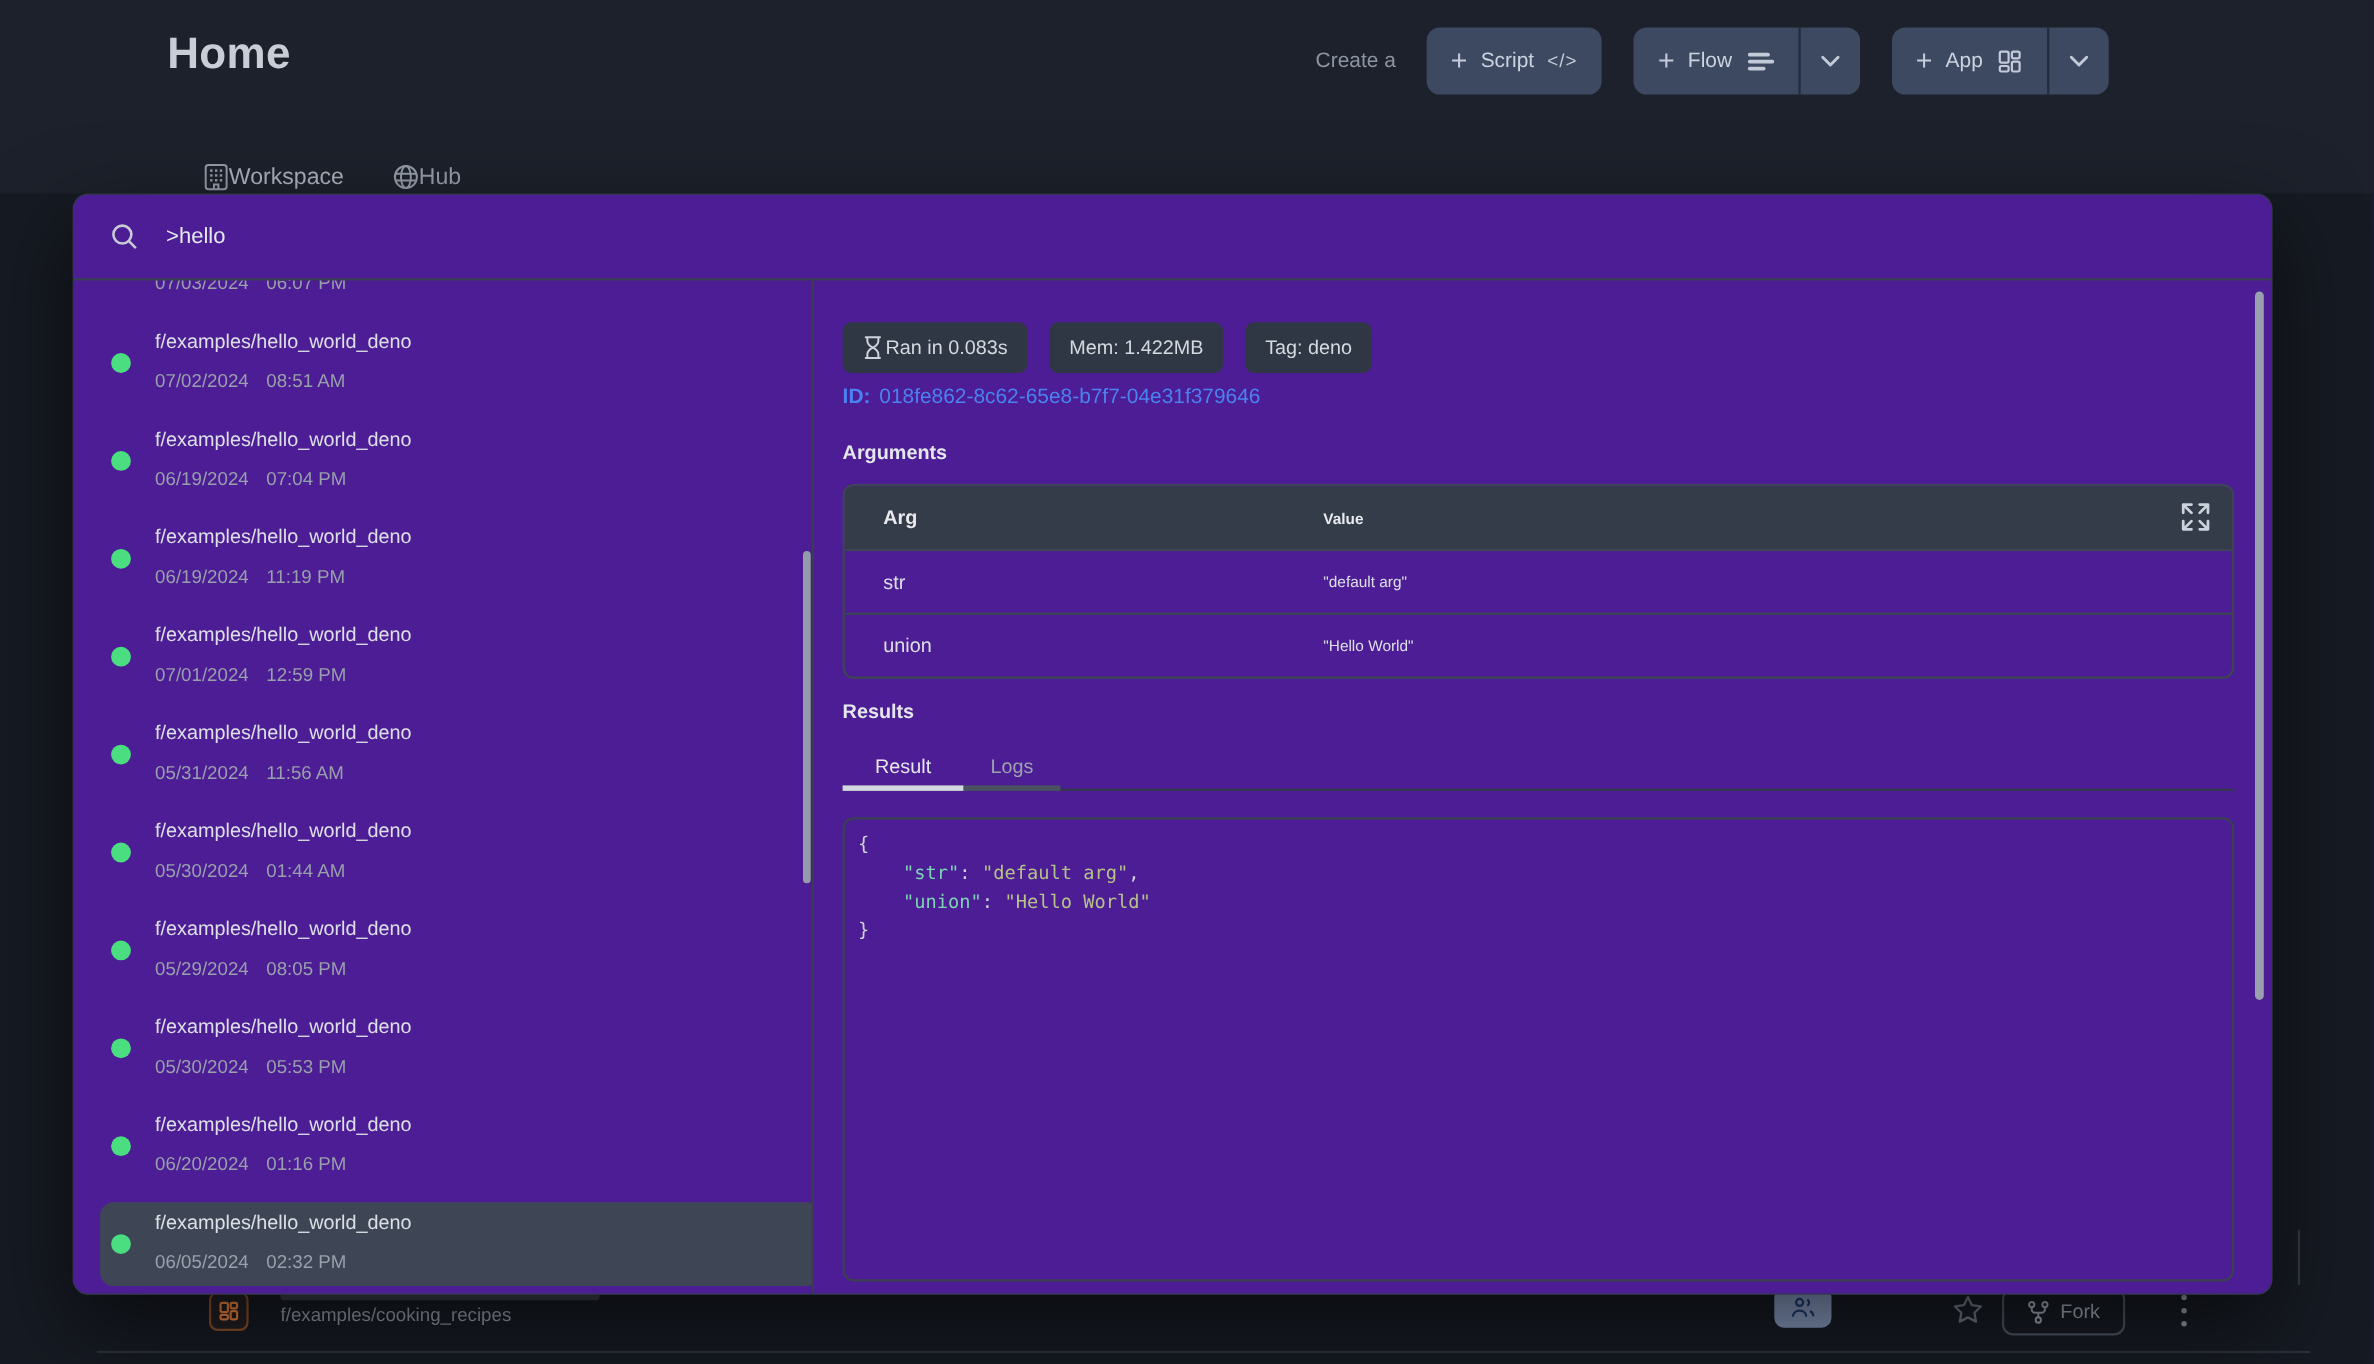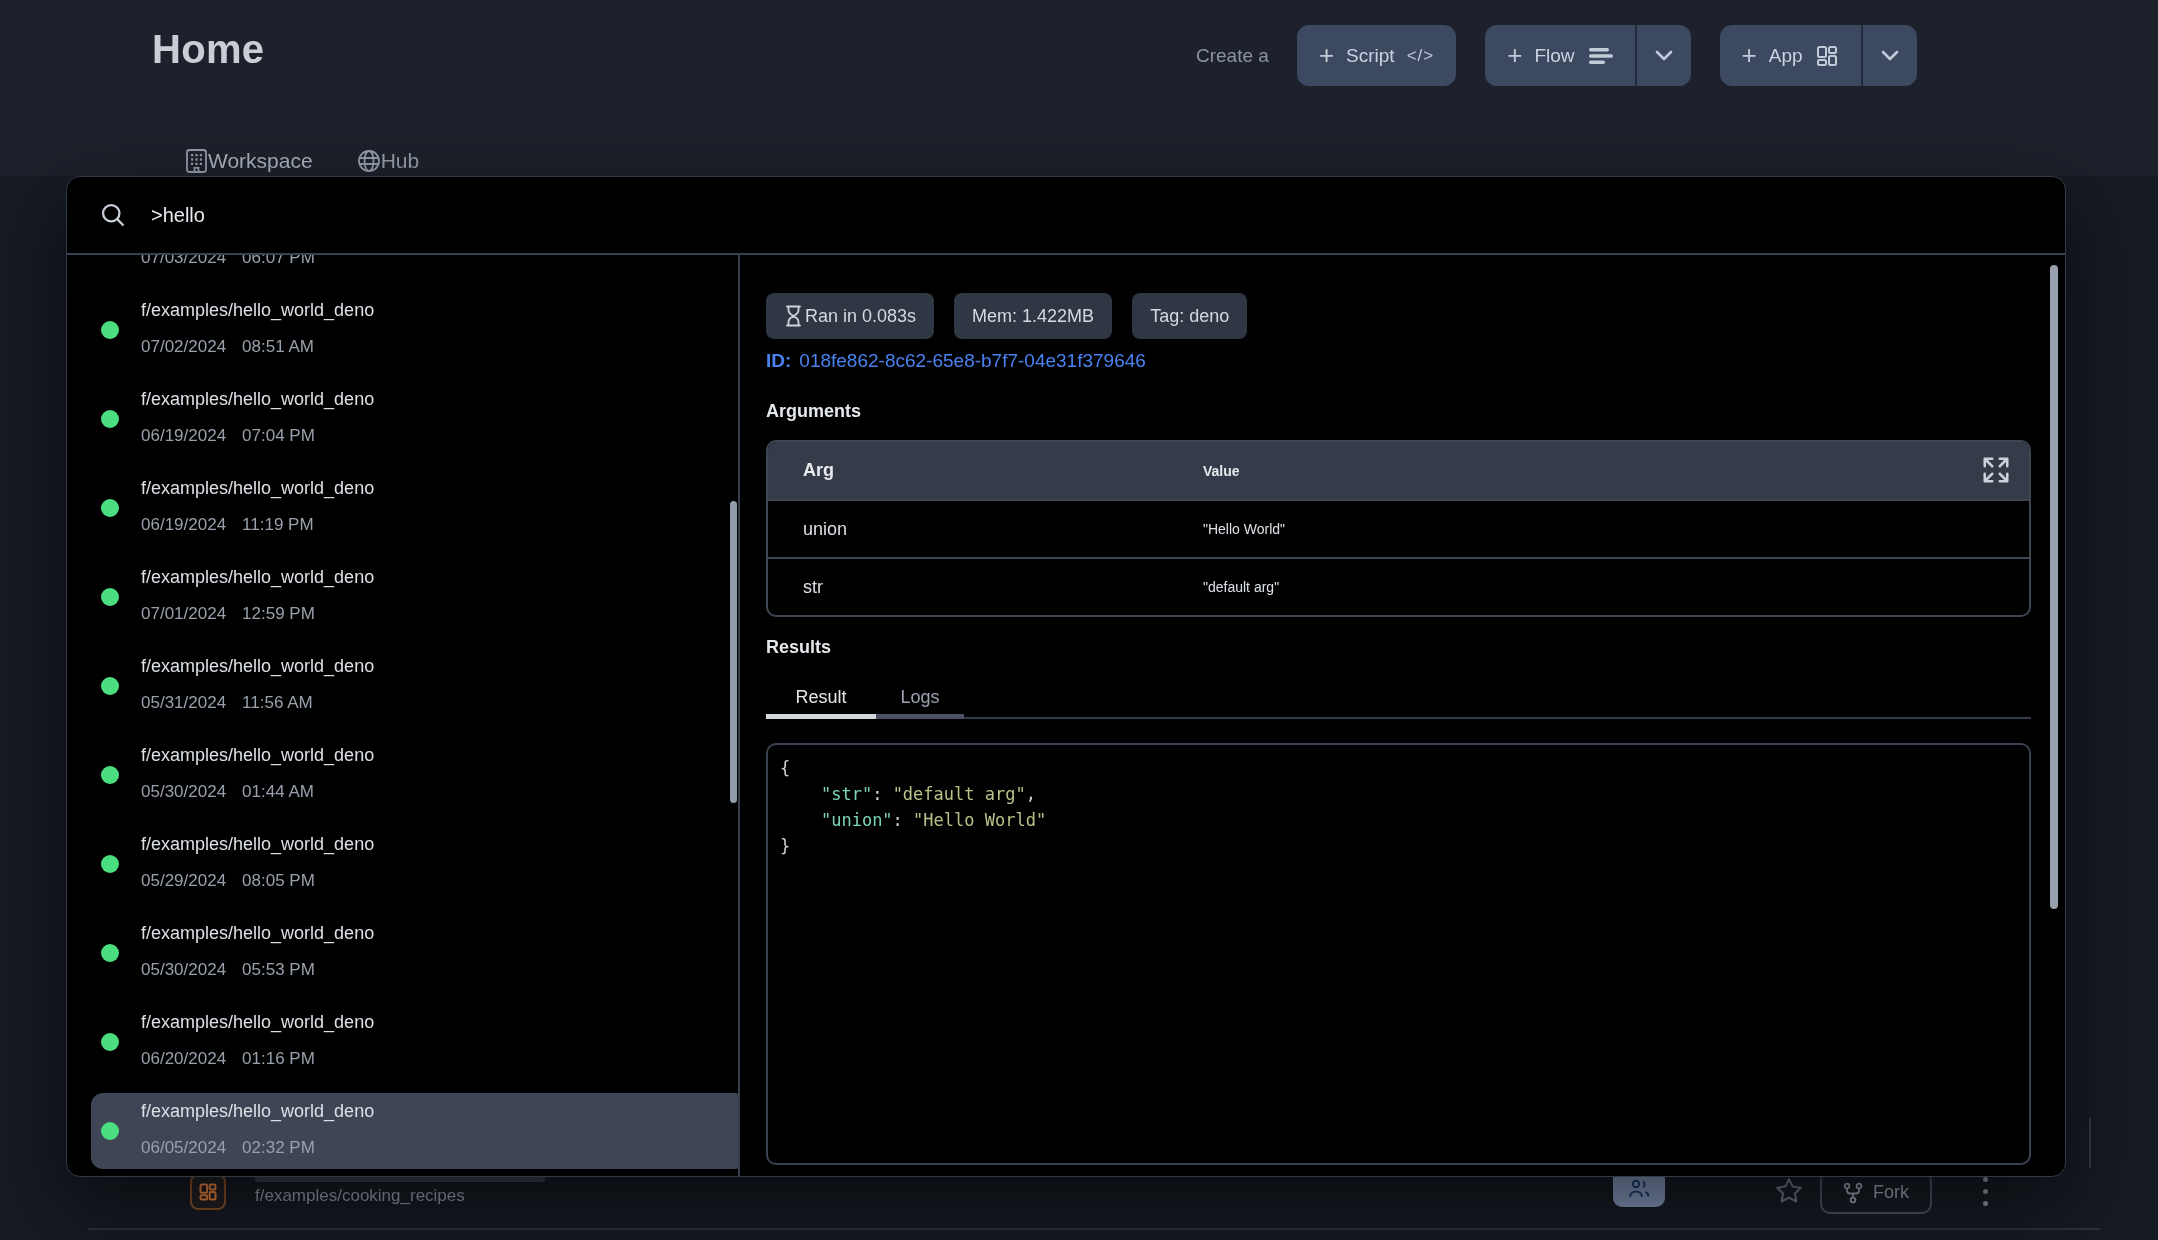--- a/index.html
+++ b/index.html
@@ -36,21 +36,21 @@
   #bg-chip { left:1613px; top:1170px; width:52px; height:37px; border-radius:9px; background:#8092b4;
              display:flex; align-items:center; justify-content:center; color:#1e3a6e; }
   #bg-star { left:1775px; top:1177px; color:#6a7280; }
   #bg-fork { left:1820px; top:1171px; width:112px; height:43px; border:2px solid #4a5160; border-radius:10px;
              display:flex; align-items:center; justify-content:center; gap:10px; color:#9aa2ae; font-size:18px; }
   #bg-kebab { left:1980px; top:1177px; width:10px; display:flex; flex-direction:column; gap:7px; align-items:center; }
   #bg-kebab span { width:5px; height:5px; border-radius:50%; background:#8d95a1; }
   #bg-vline { left:2089px; top:1118px; width:2px; height:50px; background:#333a46; }
 
   
-  #modal { left:66px; top:176px; width:2000px; height:1001px; background:#000000; border:1px solid #333a47;
+  #modal { left:66px; top:176px; width:2000px; height:1001px; background:#4c1d95; border:1px solid #333a47;
            border-radius:14px; box-shadow:0 30px 80px rgba(0,0,0,.55); z-index:10; overflow:hidden; }
   #search-row { position:absolute; left:0; top:0; width:100%; height:76px; display:flex; align-items:center; }
   #search-icon { margin-left:32px; color:#c6ccd6; }
   #search-query { margin-left:24px; font-size:20px; color:#e7eaf0; }
   #search-divider { position:absolute; left:0; top:76px; width:100%; height:2px; background:#3a4150; }
   #panel-divider { position:absolute; left:671px; top:78px; width:2px; height:923px; background:#383f4c; }
 
   
   #runs-viewport { position:absolute; left:12px; top:78px; width:660px; height:923px; overflow:hidden; }
   #runs-list { position:absolute; left:0; top:-52px; width:100%; }
@@ -327,27 +327,27 @@
         <div class="td1">Arg</div>
         <div class="td2">Value</div>
         <div id="expand-icon">
           <svg class="ic" width="30" height="30" viewBox="0 0 24 24" fill="none" stroke="currentColor" stroke-width="2" stroke-linecap="round" stroke-linejoin="round">
             <path d="M9 3H3v6M3 3l6 6M15 3h6v6M21 3l-6 6M9 21H3v-6M3 21l6-6M15 21h6v-6M21 21l-6-6"></path>
           </svg>
         </div>
       </div>
       <div id="args-rows">
   <div class="tr">
+    <div class="td1">str</div>
+    <div class="td2">"default arg"</div>
+  </div>
+
+  <div class="tr">
     <div class="td1">union</div>
     <div class="td2">"Hello World"</div>
-  </div>
-
-  <div class="tr">
-    <div class="td1">str</div>
-    <div class="td2">"default arg"</div>
   </div>
 </div>
     </div>
 
     <div id="results-label">Results</div>
 
     <div id="result-tabs">
       <div class="rtab active" id="tab-result">Result</div>
       <div class="rtab idle" id="tab-logs">Logs</div>
     </div>

